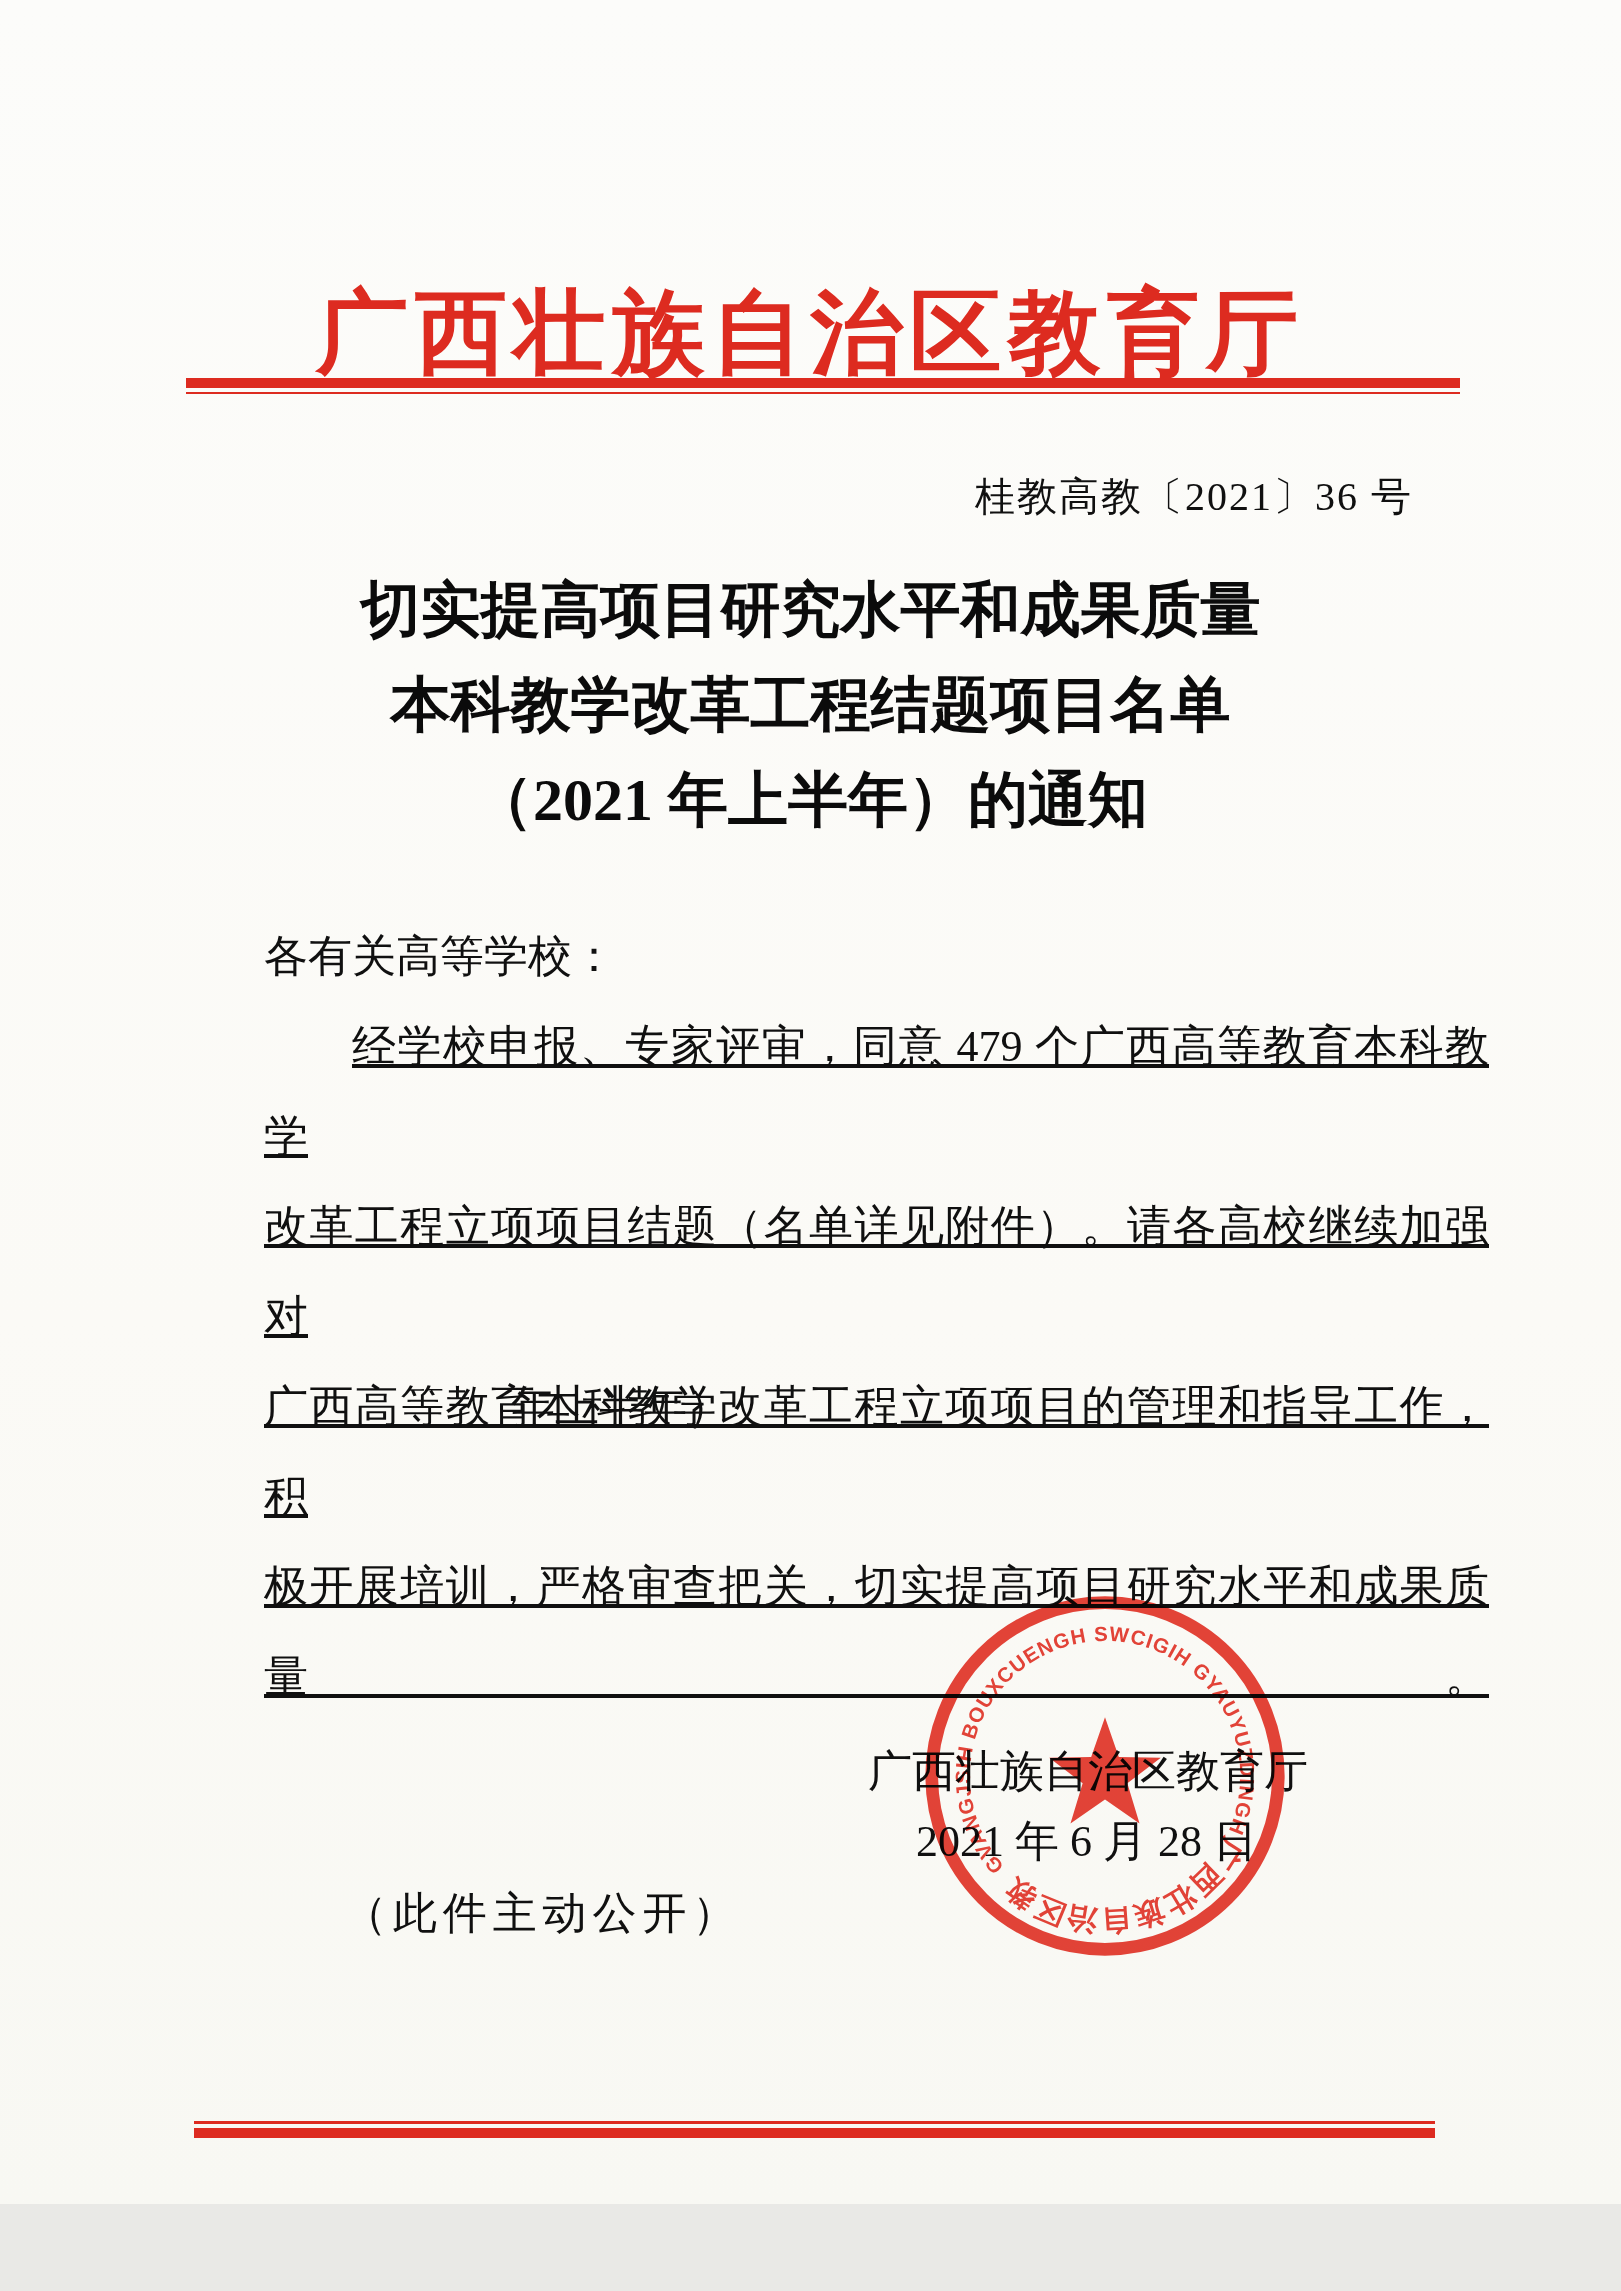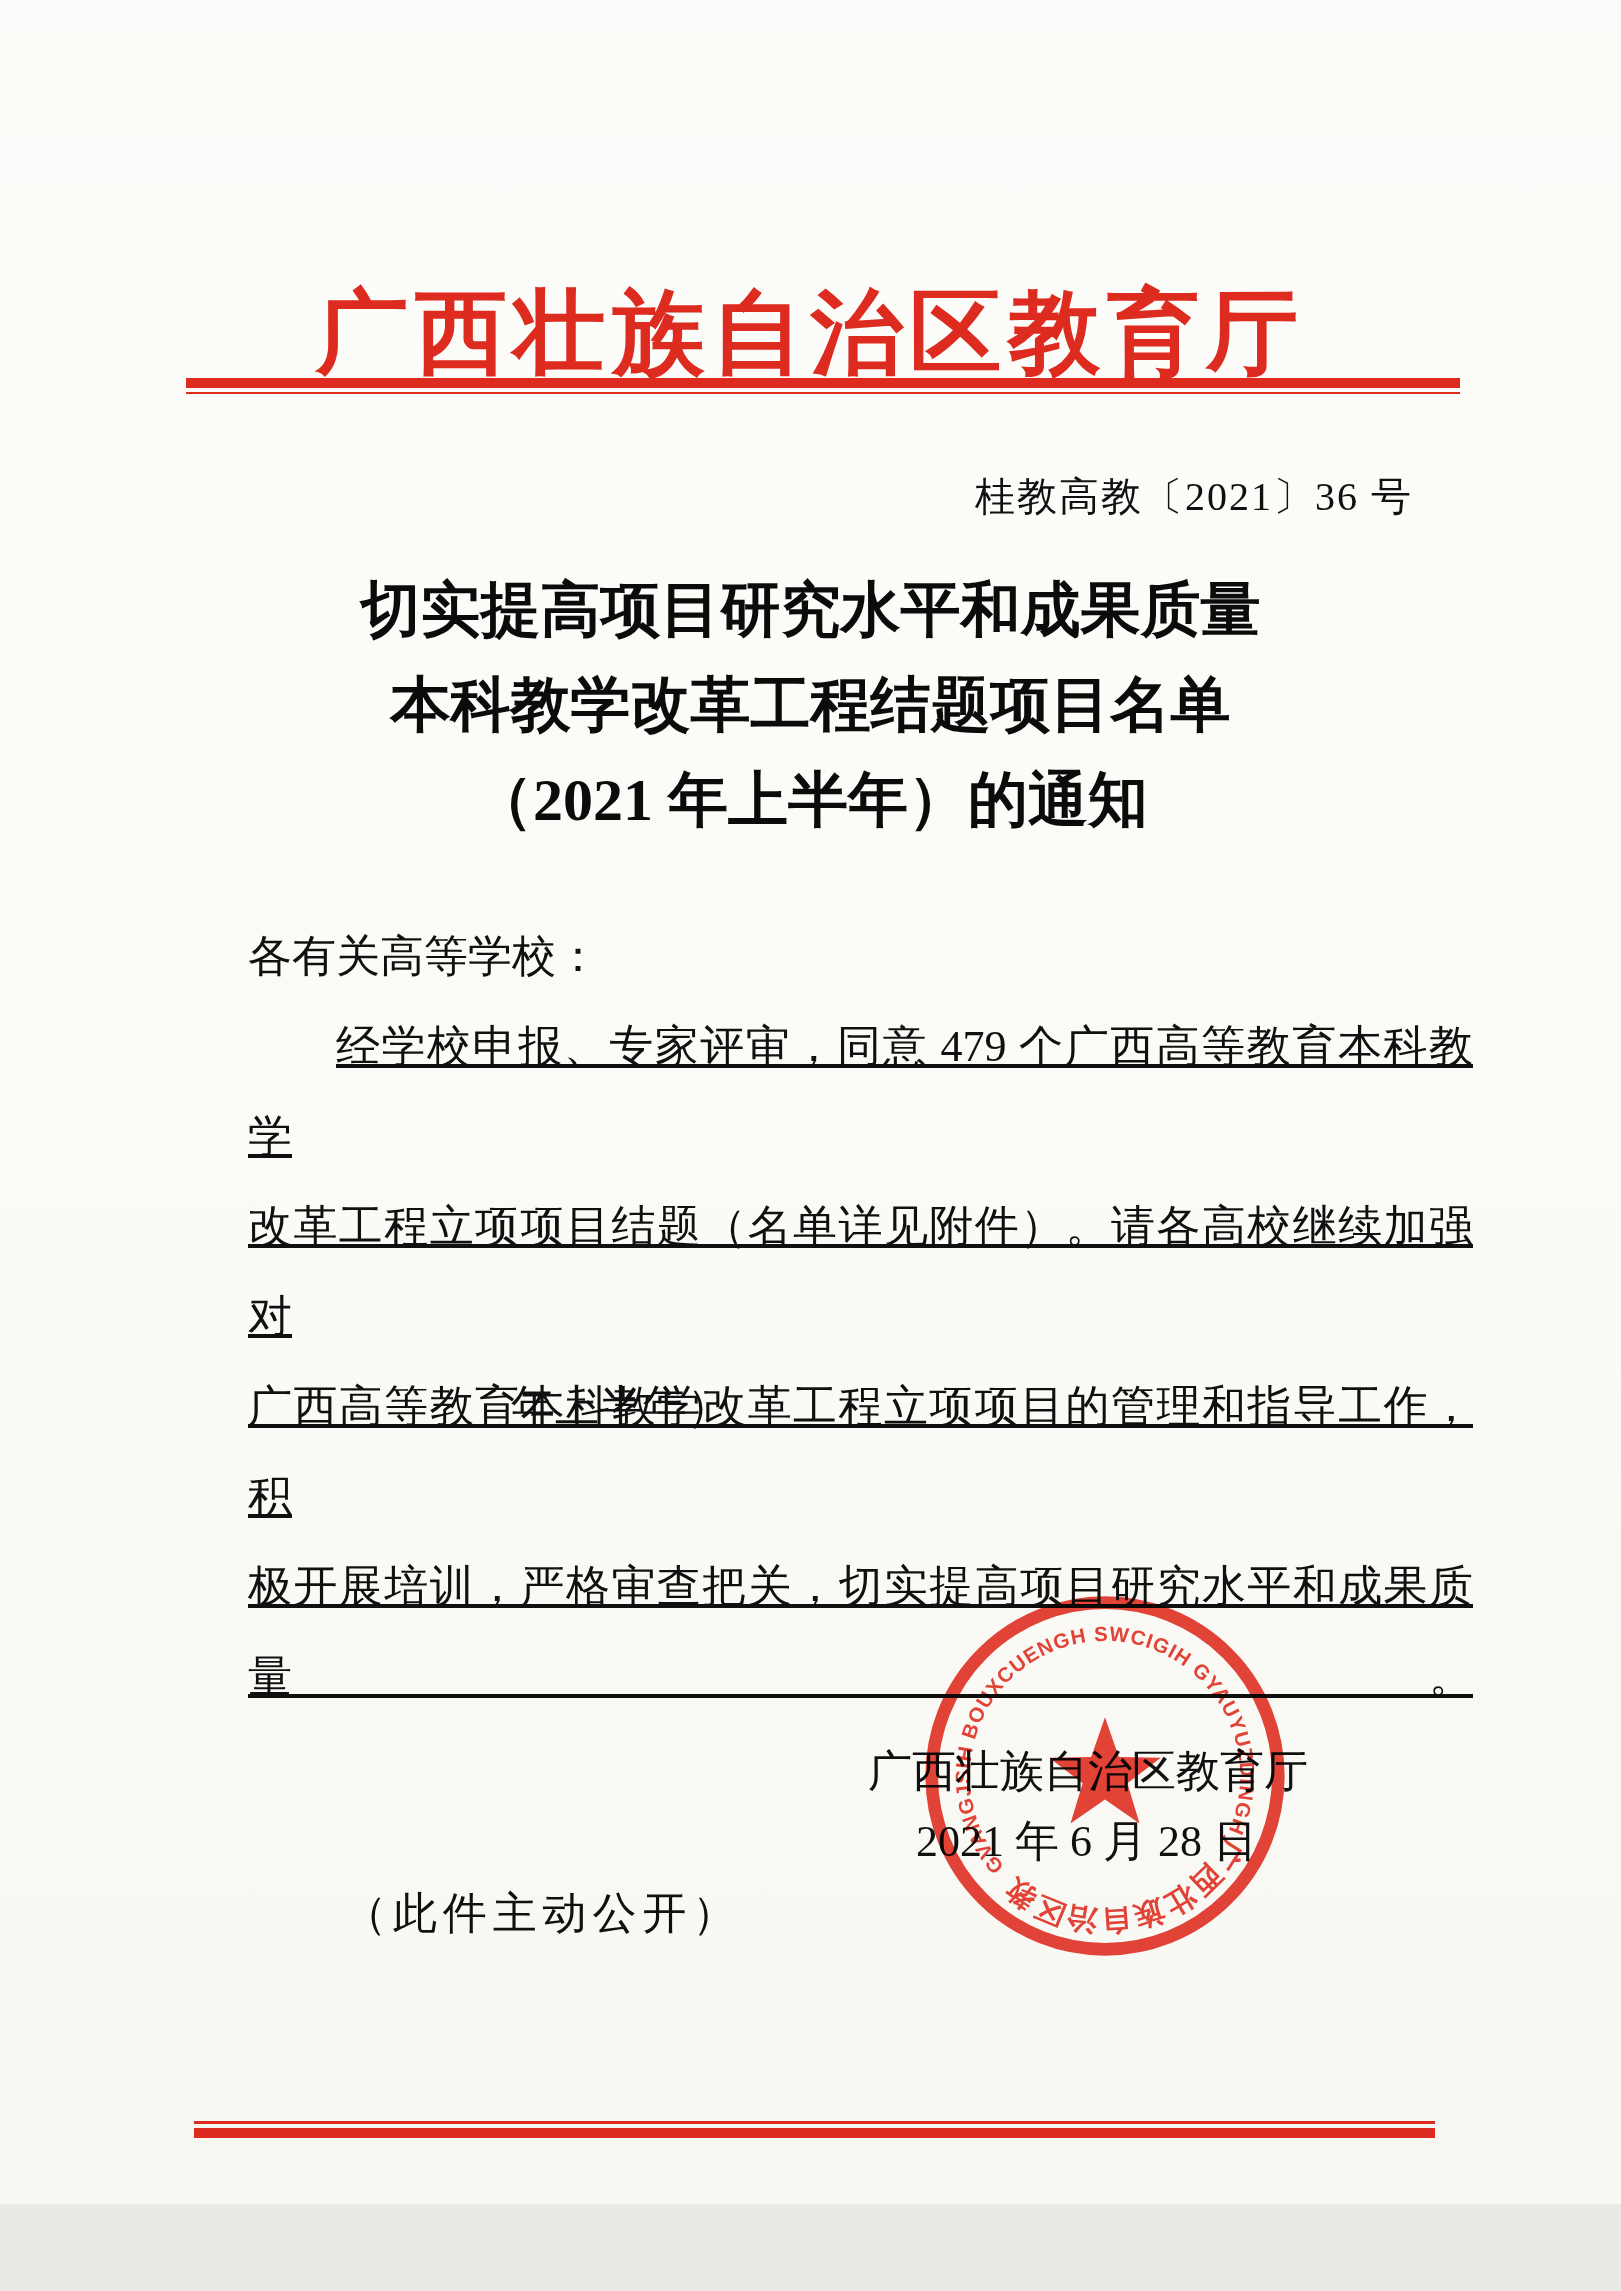--- a/index.html
+++ b/index.html
@@ -36,21 +36,21 @@
     margin-top:48px;
   }
   
   .title-block{
     position:absolute;top:563px;left:0;width:100%;
     text-align:center;font-weight:bold;
     font-size:60px;line-height:95px;color:#0b0b0b;
   }
   
   .body-block{
-    position:absolute;top:912px;left:248px;width:1225px;
+    position:absolute;top:912px;left:264px;width:1225px;
     font-size:44px;line-height:90px;color:#101010;
   }
   .bline{white-space:nowrap;}
   .just{white-space:normal;text-align:justify;text-align-last:justify;text-decoration:underline;}
   .indent{text-indent:88px;}
   
   .attach-block{
     position:absolute;top:1362px;left:248px;width:1225px;
     font-size:44px;line-height:90px;color:#101010;
   }

